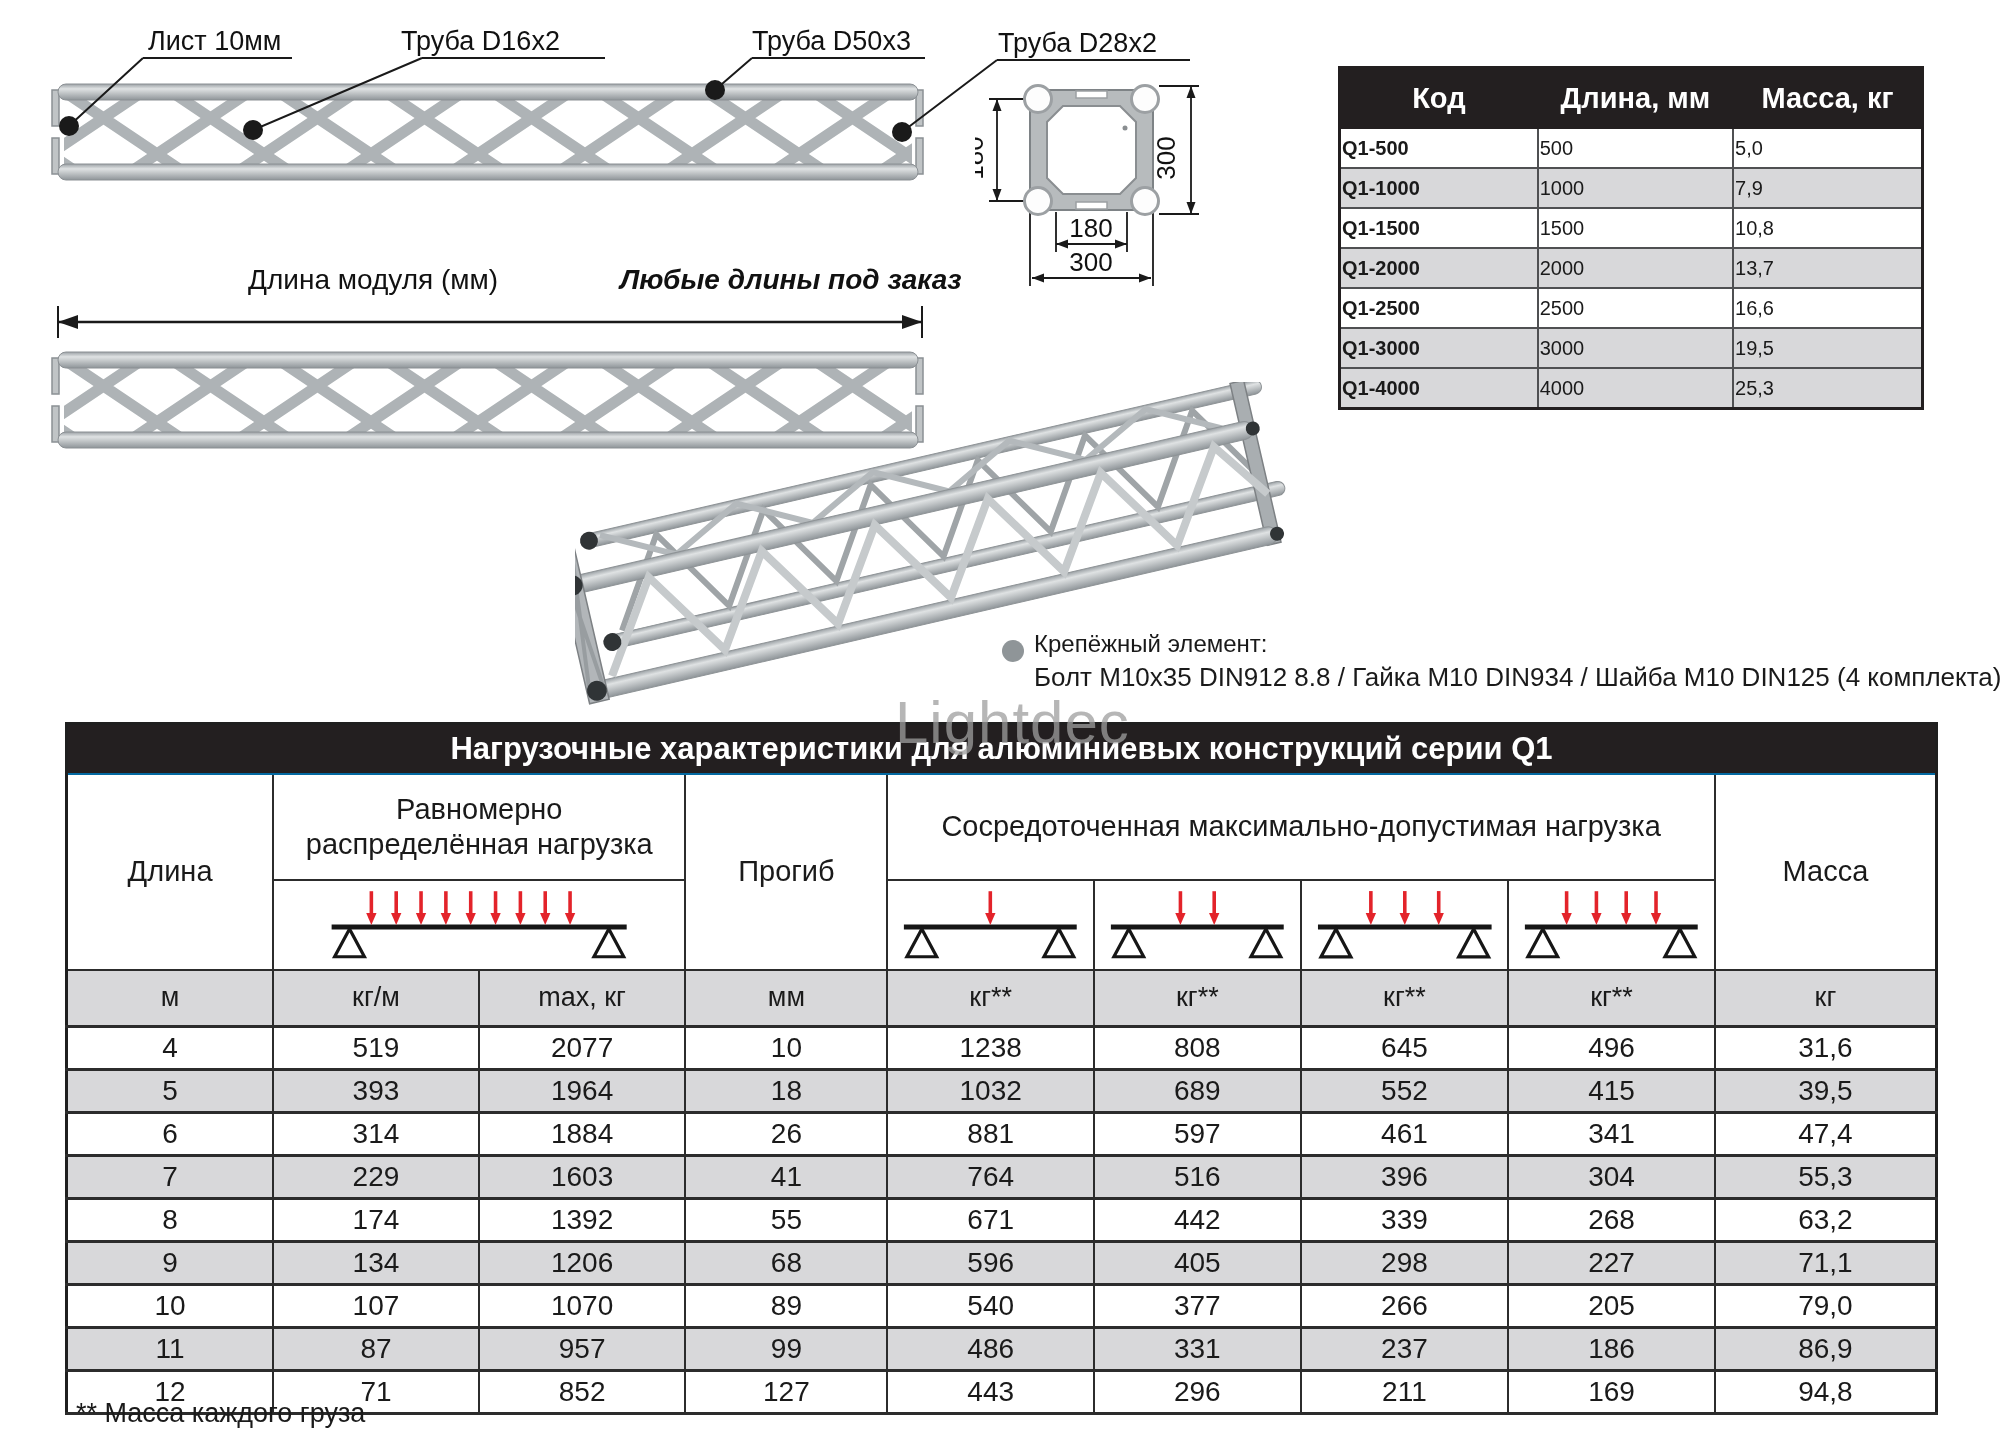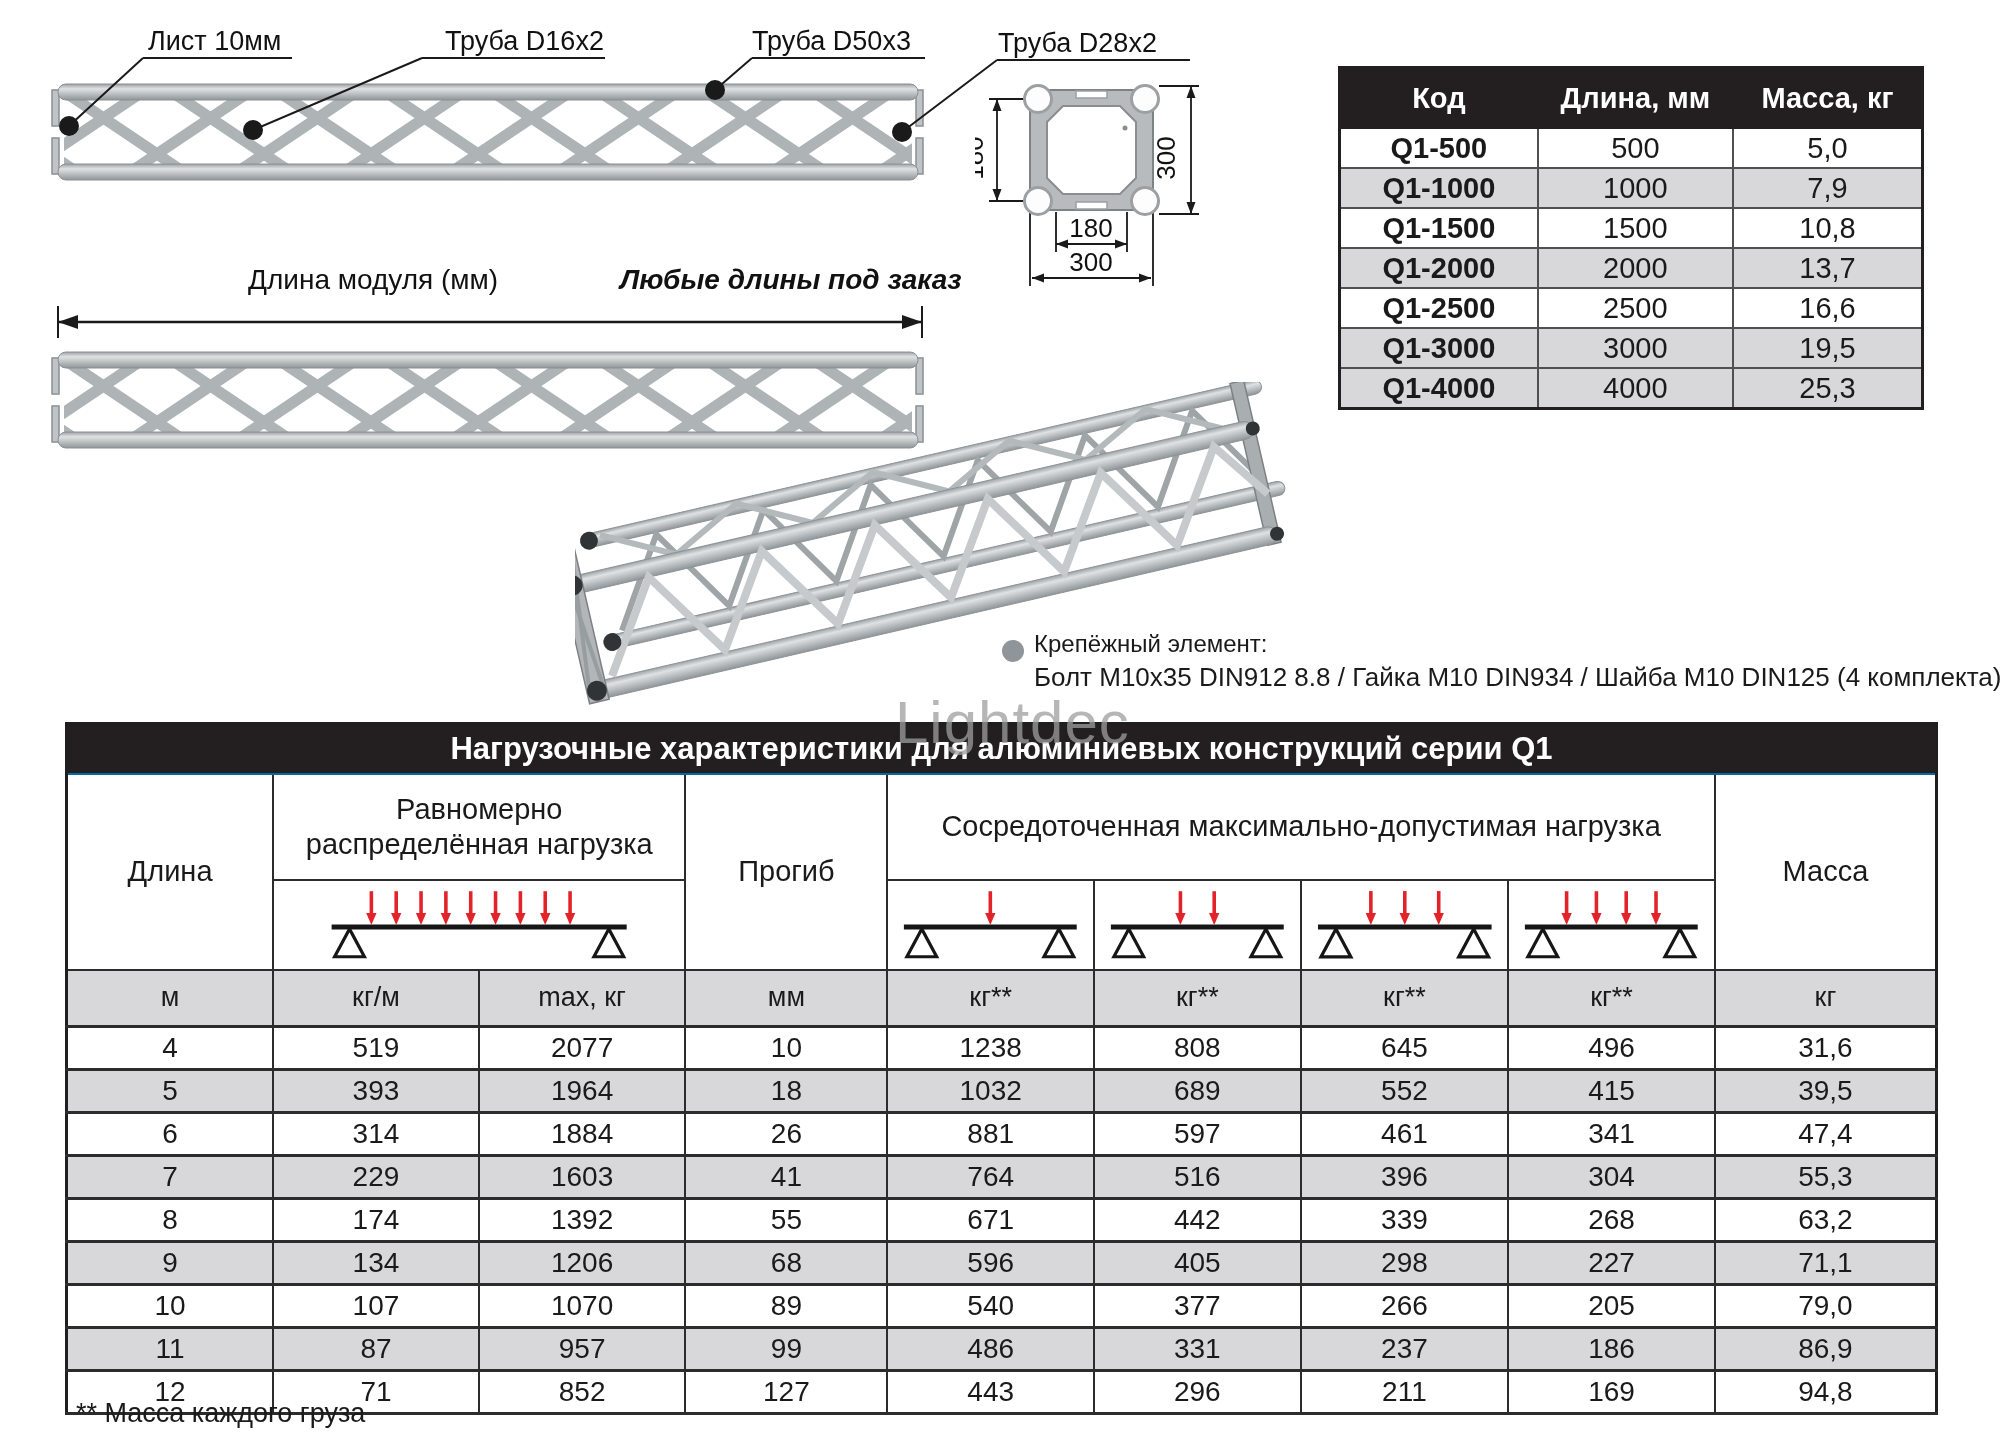--- a/index.html
+++ b/index.html
@@ -14,21 +14,21 @@
   .bullet{width:22px;height:22px;border-radius:50%;background:#8f9598;}
   .watermark{font-size:60px;font-weight:300;color:#9e9e9e;opacity:.75;
              letter-spacing:1px;z-index:9;}
   .footnote{font-size:27px;}
 
   
   #sizeTable{position:absolute;left:1338px;top:66px;width:586px;
              border-collapse:collapse;table-layout:fixed;border:3px solid #231f20;}
   #sizeTable th{background:#231f20;color:#fff;font-size:29px;font-weight:700;
                 height:56px;border:2px solid #231f20;}
-  #sizeTable td{font-size:29px;height:36px;text-align:center;
+  #sizeTable td{font-size:20px;height:36px;text-align:left;
                 border:2px solid #4f5052;background:#fff;}
   #sizeTable tr.g td{background:#d8d8da;}
   #sizeTable td.code{font-weight:700;}
 
   
   #loadTable{position:absolute;left:65px;top:722px;width:1873px;
              border-collapse:collapse;table-layout:fixed;border:3px solid #1f1f1f;}
   #loadTable th.ttl{background:#231f20;color:#fff;font-size:31px;font-weight:700;
                     height:46px;border:2px solid #0369a1;}
   #loadTable td{border:2px solid #2c2c2c;text-align:center;vertical-align:middle;}
@@ -86,21 +86,21 @@
   </g>
   <g fill="#1a1a1a">
     <circle cx="29" cy="106" r="10"></circle>
       <circle cx="213" cy="110" r="10"></circle>
     <circle cx="675" cy="70" r="10"></circle>
       <circle cx="862" cy="112" r="10"></circle>
   </g>
 </svg>
 
 <div class="abs callout" style="left:148px;top:26px">Лист 10мм</div>
-<div class="abs callout" style="left:445px;top:26px">Труба D16x2</div>
+<div class="abs callout" style="left:401px;top:26px">Труба D16x2</div>
 <div class="abs callout" style="left:752px;top:26px">Труба D50x3</div>
 <div class="abs callout" style="left:998px;top:28px">Труба D28x2</div>
 
 <div class="abs dimlabel" style="left:248px;top:264px">Длина модуля (мм)</div>
 <div class="abs dimlabel it" style="left:620px;top:264px">Любые длины под заказ</div>
 
 <svg class="abs" style="left:50px;top:302px" width="880" height="40">
   <line x1="8" y1="20" x2="872" y2="20" stroke="#1a1a1a" stroke-width="2.5"></line>
   <line x1="8" y1="4" x2="8" y2="36" stroke="#1a1a1a" stroke-width="2"></line>
   <line x1="872" y1="4" x2="872" y2="36" stroke="#1a1a1a" stroke-width="2"></line>

